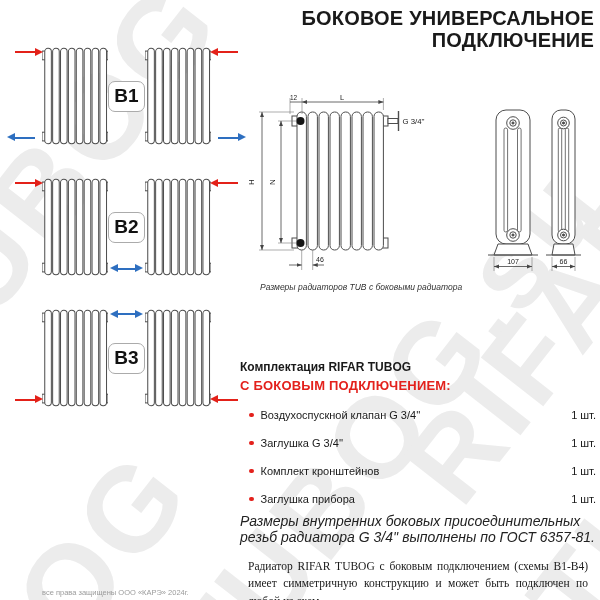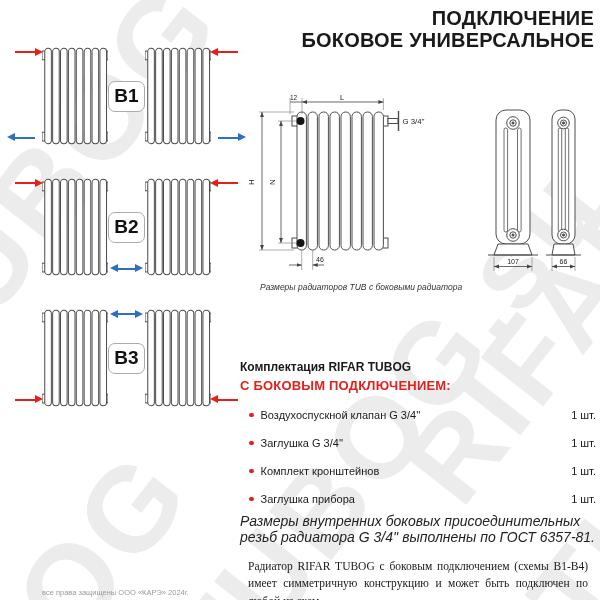--- a/index.html
+++ b/index.html
@@ -81,22 +81,22 @@
           <rect x="37.4" y="2" width="7.2" height="104" rx="3.5"></rect>
           <rect x="46" y="2" width="7.2" height="104" rx="3.5"></rect>
           <rect x="54.6" y="2" width="7.2" height="104" rx="3.5"></rect>
           <rect x="63.2" y="2" width="7.2" height="104" rx="3.5"></rect>
         </g>
       </symbol>
     </defs>
   </svg>
 
   <header class="title">
+    <div>БОКОВОЕ УНИВЕРСАЛЬНОЕ</div>
     <div>ПОДКЛЮЧЕНИЕ</div>
-    <div>БОКОВОЕ УНИВЕРСАЛЬНОЕ</div>
   </header>
 
   <section class="schemes">
 
     <div class="scheme">
       <div class="radwrap">
         <svg class="rad" width="66" height="104">
             <use href="#radsym"></use>
           </svg>
         <span class="arr red pos-tl dir-right"></span>

